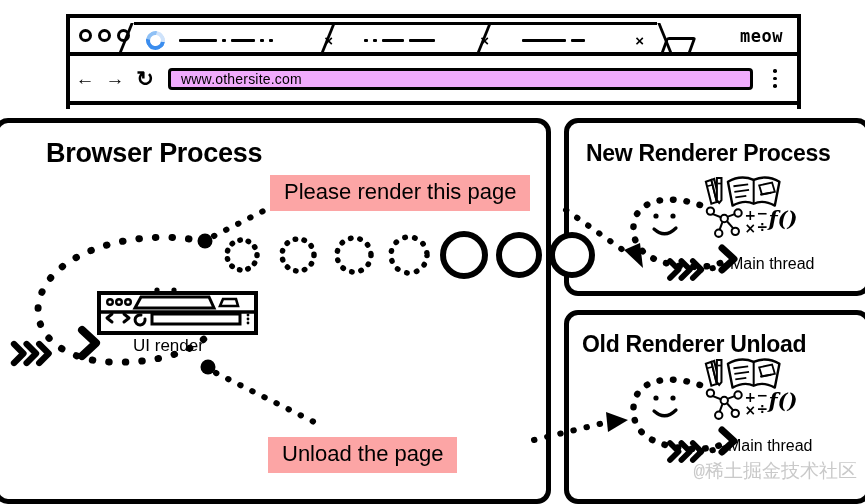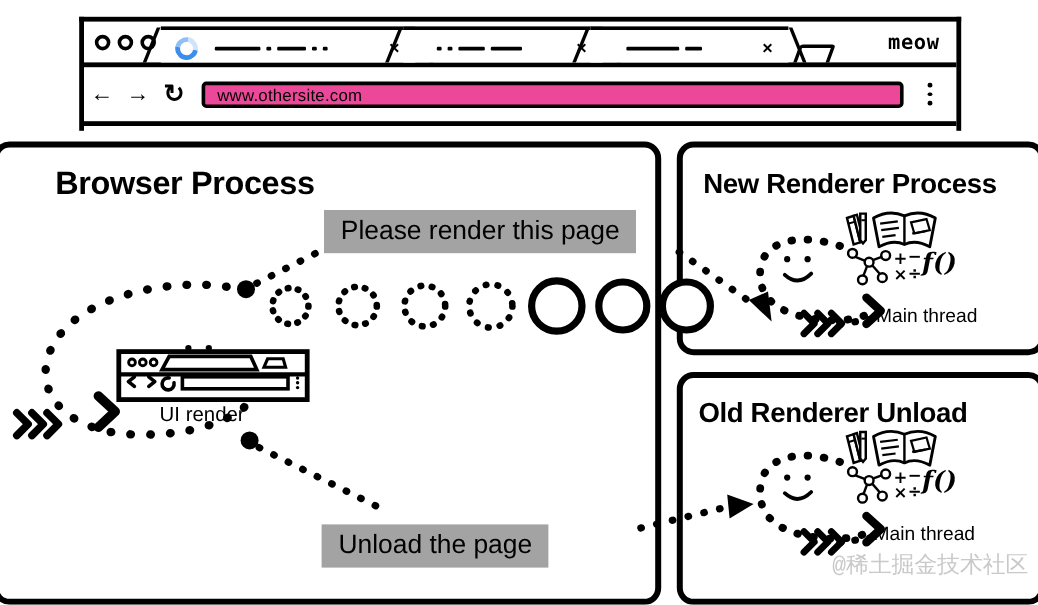--- a/index.html
+++ b/index.html
@@ -60,21 +60,21 @@
 
   .toolbar {
     height:49px; display:flex; align-items:center; border-bottom:4px solid #000;
     position:relative;
   }
   .navbtn { font-size:19px; font-weight:700; width:30px; text-align:center; color:#000; }
   .navbtn.reload { font-size:21px; }
   .omnibox {
     flex:1; height:22px; border:3.5px solid #000; border-radius:4px;
     margin-left:8px; margin-right:0; display:flex; align-items:center;
-    padding-left:10px; background:#ec4899;
+    padding-left:10px; background:#f0abfc;
   }
   .omnibox-text { font-size:14px; color:#000; letter-spacing:.2px; font-family:"Liberation Sans", sans-serif; }
   .kebab { width:44px; display:flex; flex-direction:column; align-items:center; gap:4px; }
   .kebab i { width:3.5px; height:3.5px; background:#000; border-radius:50%; display:block; }
 
   
   .proc-browser {
     position:absolute; left:-6px; top:118px; width:557px; height:386px;
     border:5px solid #000; border-radius:14px; background:#fff;
   }
@@ -88,21 +88,21 @@
   }
   .proc-title {
     position:absolute; font-weight:700; color:#000; white-space:nowrap;
   }
   .t-browser { left:46px; top:138px; font-size:27px; letter-spacing:-.3px; }
   .t-new     { left:586px; top:140px; font-size:23px; letter-spacing:-.3px; }
   .t-old     { left:582px; top:331px; font-size:23px; letter-spacing:-.3px; }
 
   
   .callout {
-    position:absolute; background:#a3a3a3; color:#000;
+    position:absolute; background:#fca5a5; color:#000;
     font-size:22px; padding:4px 14px 6px 14px; white-space:nowrap;
   }
   .c-render { left:270px; top:175px; }
   .c-unload { left:268px; top:437px; }
 
   
   .lbl { position:absolute; font-size:16px; color:#000; white-space:nowrap; font-weight:400;}
   .l-ui   { left:133px; top:336px; font-size:17px; }
   .l-mt1  { left:730px; top:255px; }
   .l-mt2  { left:728px; top:437px; }

